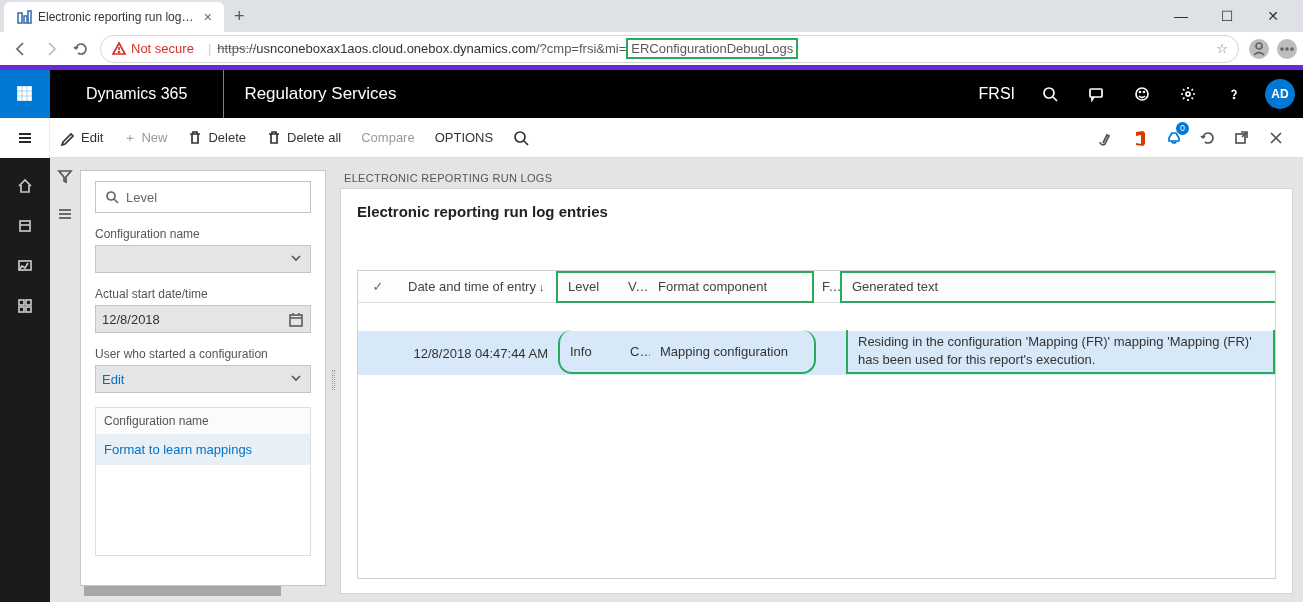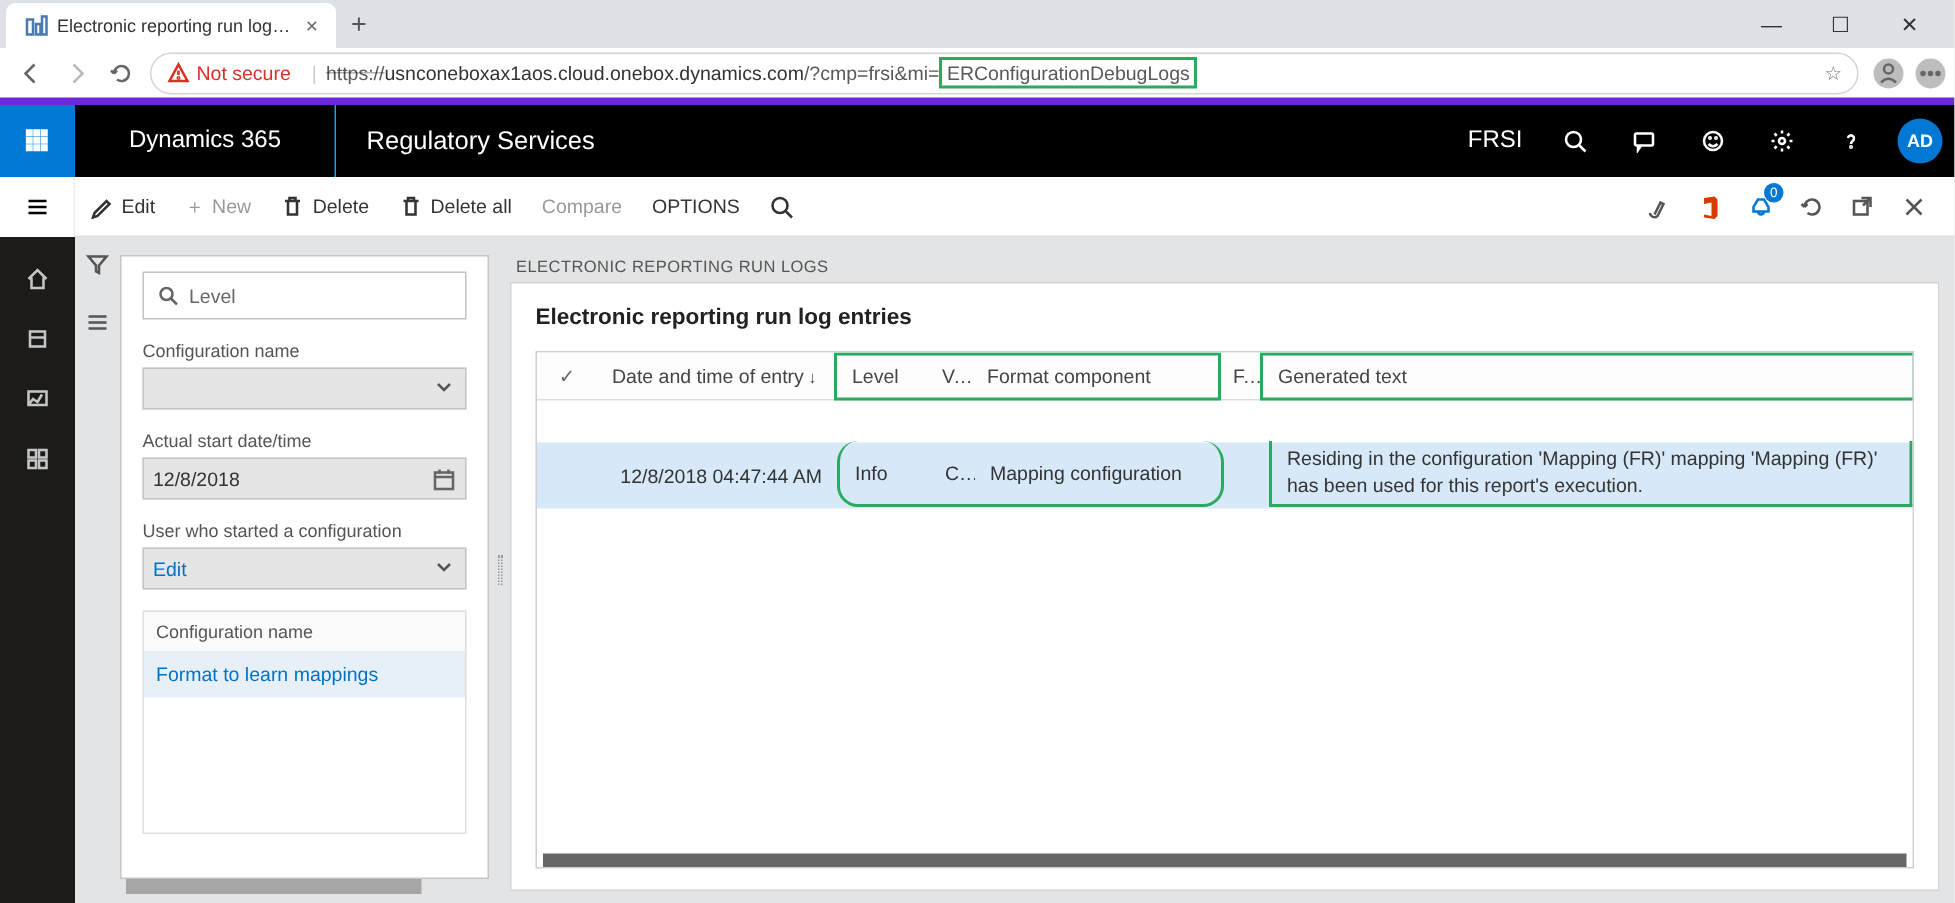--- a/index.html
+++ b/index.html
@@ -74,21 +74,21 @@
     .sub-list { border: 1px solid #dedede; margin-top: 14px; }
     .sub-list-header { font-size: 12px; color: #555; padding: 6px 8px; background: #fbfbfb;}
     .sub-list-item { font-size: 13px; color: #0072c6; padding: 8px; background: #e8f0f7;}
 
     .splitter { width:6px; background: transparent; display:flex; align-items:center; justify-content:center; cursor:col-resize;}
     .splitter-dot { width:3px; height:20px; border-left: 1px dotted #999; border-right: 1px dotted #999;}
 
     
     .content { flex: 1; padding: 8px 10px 8px 4px; overflow:hidden; display:flex; flex-direction:column;}
     .crumb { font-size: 11px; color: #555; letter-spacing: 0.3px; padding: 6px 4px 4px;}
-    .card { background: #fff; border: 1px solid #d4d4d4; padding: 14px 16px; flex:1; display:flex; flex-direction:column;}
+    .card { background: #fff; border: 1px solid #d4d4d4; padding: 14px 16px; flex:1; display:flex; flex-direction:column;gap:36px;}
     .card-title { font-size: 15px; font-weight: 600; color: #222; margin-bottom: 14px;}
 
     .grid { border: 1px solid #d0d0d0; flex:1; display:flex; flex-direction:column; overflow:hidden;}
     .grid-head, .grid-row { display: flex; font-size: 13px;}
     .grid-head { border-bottom: 1px solid #ddd; color: #444; height: 32px; align-items:center; background:#fdfdfd;}
     .grid-row { height: 44px; align-items: center; background: #d7e8f8; color: #333;}
     .cell { padding: 0 10px; white-space:nowrap; overflow:hidden; text-overflow:ellipsis;}
     .c-check { width: 40px; text-align:center; color:#666;}
     .c-date { width: 160px; }
     .c-level { width: 60px; }

